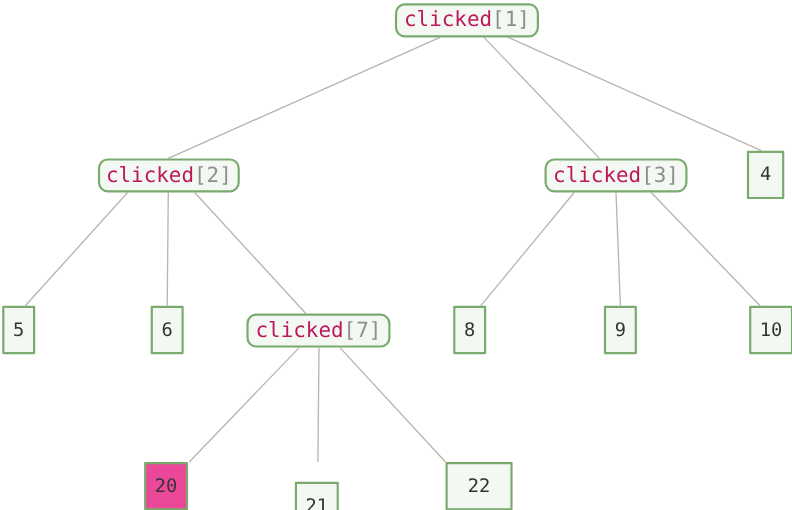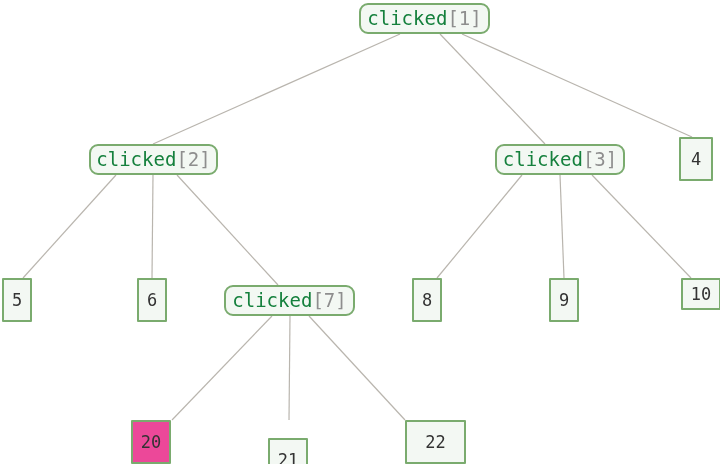--- a/index.html
+++ b/index.html
@@ -53,21 +53,21 @@
   .node-label {
     display: inline-block;
     font-size: 19px;
     font-family: "DejaVu Sans Mono", "Liberation Mono", monospace;
   }
   .node.leaf .node-label {
     font-size: 17px;
     color: #333333;
   }
   .node-name {
-    color: #15803d;
+    color: #be185d;
     text-align: center;
   }
   .node-index {
     color: #8e8e8e;
   }
 </style>
 </head>
 <body>
 
 <div id="canvas">
@@ -106,21 +106,21 @@
       </div>
       <div class="node rounded branch" style="left: 224px; top: 285px; width: 131px; height: 31px; border-color: rgb(122, 171, 110); background: rgb(243, 248, 243);">
         <span class="node-label"><span class="node-name">clicked</span><span class="node-index">[7]</span></span>
       </div>
       <div class="node rect leaf" style="left: 412px; top: 278px; width: 30px; height: 44px; border-color: rgb(122, 171, 110); background: rgb(243, 248, 243);">
         <span class="node-label">8</span>
       </div>
       <div class="node rect leaf" style="left: 549px; top: 278px; width: 30px; height: 44px; border-color: rgb(122, 171, 110); background: rgb(243, 248, 243);">
         <span class="node-label">9</span>
       </div>
-      <div class="node rect leaf" style="left: 681px; top: 278px; width: 40px; height: 32px; border-color: rgb(122, 171, 110); background: rgb(243, 248, 243);">
+      <div class="node rect leaf" style="left: 681px; top: 278px; width: 40px; height: 44px; border-color: rgb(122, 171, 110); background: rgb(243, 248, 243);">
         <span class="node-label">10</span>
       </div>
       <div class="node rect leaf" style="left: 131px; top: 420px; width: 40px; height: 44px; border-color: rgb(122, 171, 110); background: #ec4899;">
         <span class="node-label">20</span>
       </div>
       <div class="node rect leaf" style="left: 268px; top: 420px; width: 40px; height: 44px; border-color: rgb(122, 171, 110); background: rgb(243, 248, 243); margin-top: 18px;">
         <span class="node-label">21</span>
       </div>
       <div class="node rect leaf" style="left: 405px; top: 420px; width: 61px; height: 44px; border-color: rgb(122, 171, 110); background: rgb(243, 248, 243);">
         <span class="node-label">22</span>

